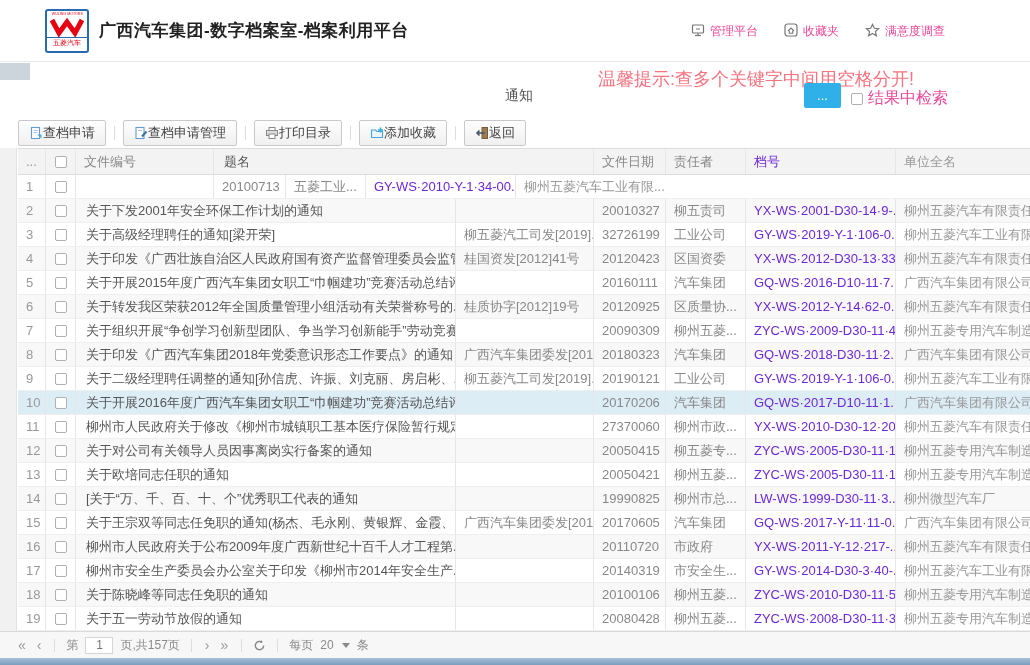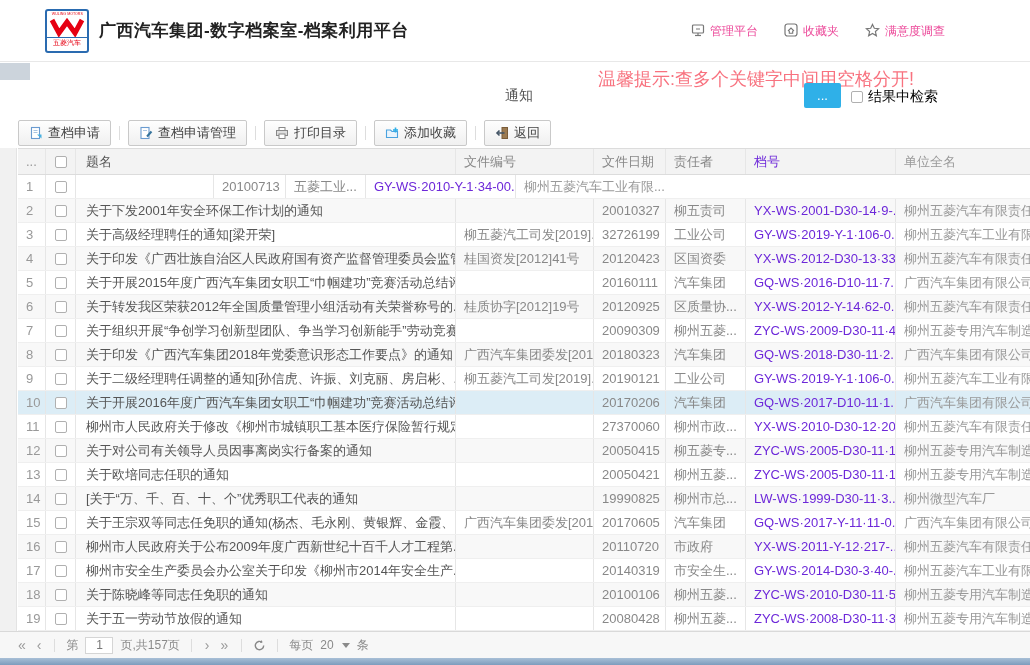--- a/index.html
+++ b/index.html
@@ -16,26 +16,26 @@
   .app-title { margin-left:10px; font-size:17px; font-weight:bold; color:#222; letter-spacing:.5px;text-align:center; }
   .header-links { position:absolute; right:85px; top:0; height:62px; display:flex; align-items:center; gap:26px; }
   .hlink { display:flex; align-items:flex-start; gap:5px; font-size:12px; color:#ec4899; cursor:pointer; }
 
   
   .search-zone { position:relative; height:56px; background:#fff; }
   .corner-block { position:absolute; left:0; top:1px; width:30px; height:17px; background:#ccd4dc; }
   .search-hint { position:absolute; left:598px; top:5px; font-size:18px; color:#f8727f; }
   .search-input { position:absolute; left:505px; top:23px; width:260px; height:22px; border:none; outline:none; font-size:14px; color:#555; background:transparent; font-family:Liberation Serif, serif; }
   .more-btn { position:absolute; left:804px; top:21px; width:37px; height:25px; background:#2fb0e8; color:#fff; border:none; border-radius:2px; font-size:13px; line-height:18px; cursor:pointer; }
-  .result-check { position:absolute; left:851px; top:26px; display:flex; align-items:center; gap:5px; font-size:14px; color:#000000; }
+  .result-check { position:absolute; left:851px; top:26px; display:flex; align-items:center; gap:5px; font-size:16px; color:#ec4899; }
   .checkbox { display:inline-block; width:12px; height:12px; border:1px solid #b0b0b0; border-radius:2px; background:#fff; }
 
   
   .toolbar { height:30px; display:flex; align-items:center; padding-left:18px; background:#fff; }
-  .tbtn { display:inline-flex; align-items:center; gap:5px; height:26px; padding:0 10px; border:1px solid #c9c9c9; border-radius:2px; background:linear-gradient(#fefefe,#f0f0f0); font-size:13px; color:#444; cursor:pointer; font-family:inherit; }
+  .tbtn { display:inline-flex; align-items:center; height:26px; padding:0 10px; border:1px solid #c9c9c9; border-radius:2px; background:linear-gradient(#fefefe,#f0f0f0); font-size:13px; color:#444; cursor:pointer; font-family:inherit; }
   .tsep { width:1px; height:14px; background:#ddd; margin:0 8px; }
 
   
   .table-wrap { position:relative; padding-left:18px; }
   .gutter { position:absolute; left:0; top:0; bottom:0; width:17px; background:#f1f1f1; border-right:1px solid #e3e3e3; }
   .thead { display:flex; height:27px; background:#f3f3f3; border-top:1px solid #dcdcdc; border-bottom:1px solid #dcdcdc; font-size:13px; color:#555; }
   .thead .cell { line-height:25px; }
   .trow { display:flex; height:24px; font-size:13px; border-bottom:1px solid #efefef; background:#fff; cursor:pointer; }
   .trow:nth-child(even) { background:#f8f8f8; }
   .trow.sel { background:#dcedf6;justify-content:flex-end; }
@@ -159,22 +159,22 @@
     </button>
   </div>
 
   <div class="table-wrap">
     <div class="gutter"></div>
     <div class="thead">
       <div class="cell c-num">...</div>
       <div class="cell c-cb">
         <span class="checkbox"></span>
       </div>
+      <div class="cell c-docno">文件编号</div>
       <div class="cell c-title">题名</div>
-      <div class="cell c-docno">文件编号</div>
       <div class="cell c-date">文件日期</div>
       <div class="cell c-author">责任者</div>
       <div class="cell c-fileno">档号</div>
       <div class="cell c-org">单位全名</div>
     </div>
     <div>
         <div class="trow">
           <div class="cell c-num">1</div>
           <div class="cell c-cb">
             <span class="checkbox"></span>

